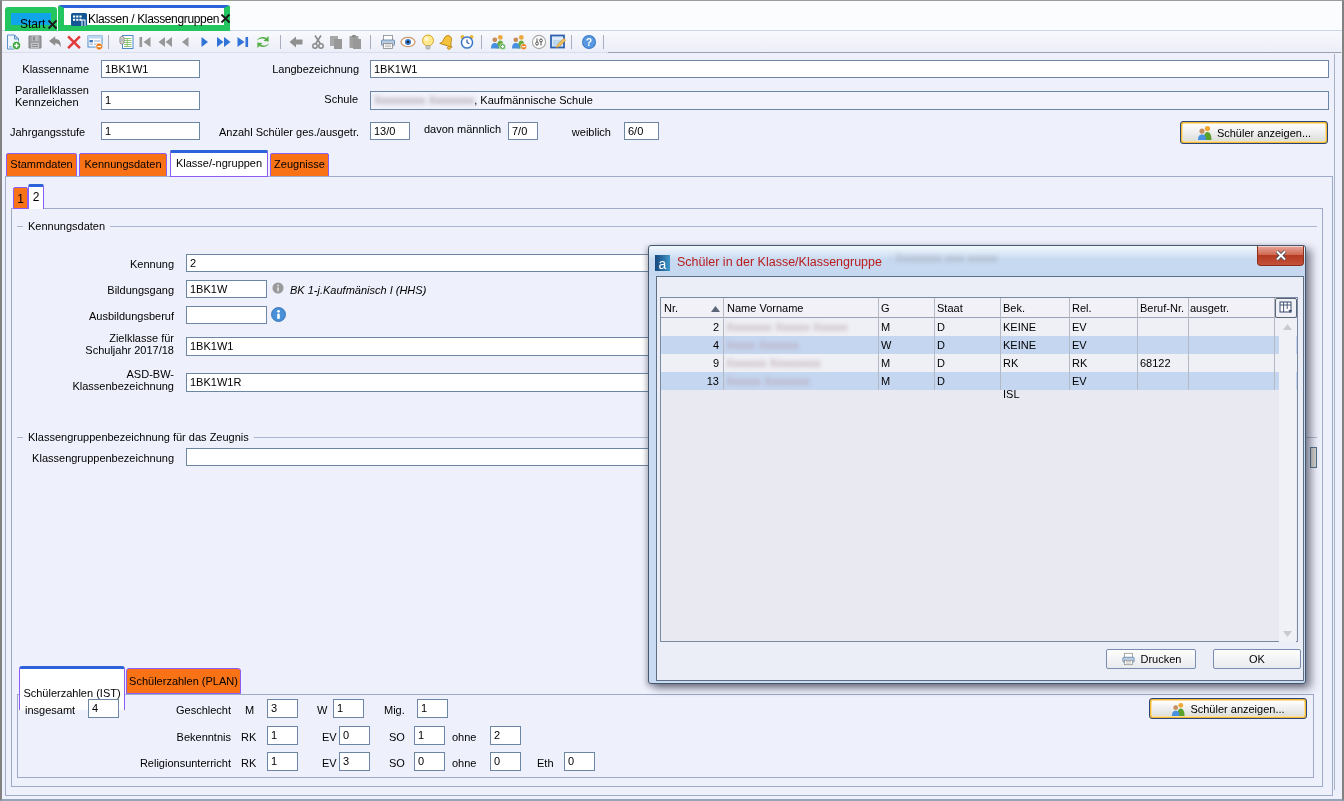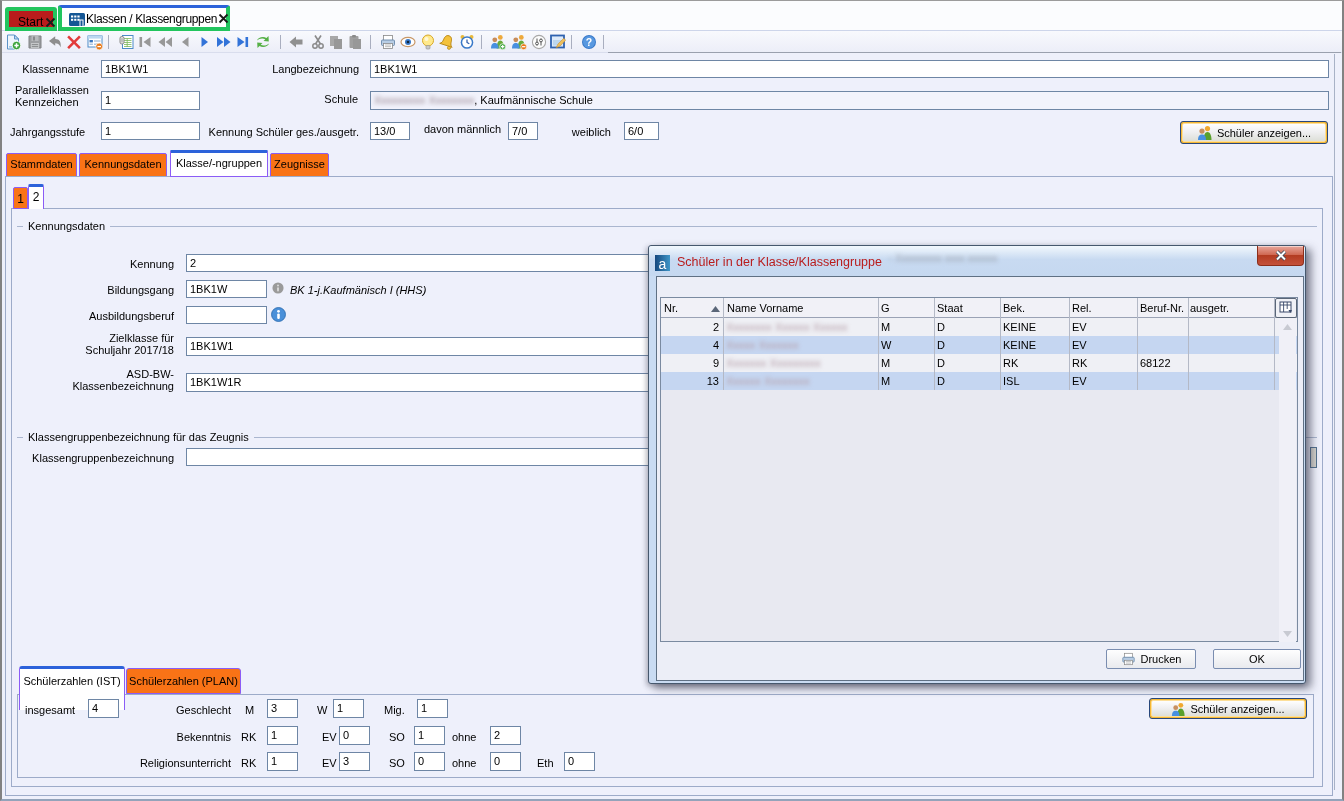--- a/index.html
+++ b/index.html
@@ -1,21 +1,21 @@
 <!DOCTYPE html>
 <html><head>
 <meta charset="utf-8">
 <style>
 * { margin:0; padding:0; box-sizing:border-box; }
 html,body { width:1344px; height:801px; overflow:hidden; }
 body { font-family:"Liberation Sans", sans-serif; font-size:11px; color:#000; background:#eef0fb; position:relative; }
 .abs { position:absolute; }
 #frame { position:absolute; inset:0; border-left:2px solid #828282; border-right:2px solid #828282; border-top:1px solid #9b9b9b; border-bottom:2px solid #93a3ba; background:#eef0fb; }
 #tabstrip { position:absolute; left:2px; top:1px; right:2px; height:30px; background:#fbfcfe; border-bottom:1px solid #cdd5ea; }
-.toptab { position:absolute; background:#b91c1c; border:4px solid #22c55e; border-radius:3px 3px 0 0; font-size:12px; }
+.toptab { position:absolute; background:#0ea5e9; border:6px solid #22c55e; border-radius:3px 3px 0 0; font-size:12px; }
 #toolbar { position:absolute; left:2px; top:31px; right:2px; height:22px; background:linear-gradient(#f8f9fd,#eceef8); border-bottom:1px solid #d9dded; }
 .ticon { position:absolute; top:1px; width:16px; height:16px; }
 .tsep { position:absolute; top:2px; width:1px; height:14px; background:#a9aebf; }
 .lbl { position:absolute; white-space:nowrap; }
 .lblr { position:absolute; white-space:nowrap; text-align:right; }
 .inp { position:absolute; background:#fff; border:1px solid #6e86a5; font-size:11px; line-height:16px; padding:0 3px; white-space:nowrap; overflow:hidden; }
 .inpc { background:#f2f3fc; }
 .num { }
 .mtab { position:absolute; background:#f97316; border:1px solid #8b5cf6; border-radius:2px 2px 0 0; text-align:center; font-size:11px; }
 .mtab.act { background:#fff; border-top:3px solid #2c62da; z-index:3; }
@@ -212,21 +212,21 @@
 <div class="lblr" style="left:0px; top:63px; width:89px;">Klassenname</div>
 <div class="inp" style="left:101px; top:60px; width:99px; height:18px;">1BK1W1</div>
 <div class="lblr" style="left:200px; top:63px; width:159px;">Langbezeichnung</div>
 <div class="inp" style="left:370px; top:60px; width:959px; height:18px;">1BK1W1</div>
 <div class="lblr" style="left:0px; top:84px; width:90px; text-align:left; padding-left:15px;">Parallelklassen<br>Kennzeichen</div>
 <div class="inp" style="left:101px; top:91px; width:99px; height:19px;">1</div>
 <div class="lblr" style="left:200px; top:93px; width:158px;">Schule</div>
 <div class="inp inpc" style="left:370px; top:91px; width:959px; height:19px;"><span style="filter:blur(2px); color:#93808a;">Xxxxxxxxx Xxxxxxxx</span>, Kaufmännische Schule</div>
 <div class="lblr" style="left:0px; top:126px; width:89px; text-align:left; padding-left:10px;">Jahrgangsstufe</div>
 <div class="inp" style="left:101px; top:122px; width:99px; height:18px;">1</div>
-<div class="lblr" style="left:200px; top:126px; width:159px;">Kennung Schüler ges./ausgetr.</div>
+<div class="lblr" style="left:200px; top:126px; width:159px;">Anzahl Schüler ges./ausgetr.</div>
 <div class="inp num" style="left:370px; top:122px; width:40px; height:18px;">13/0</div>
 <div class="lblr" style="left:424px; top:123px; width:71px;">davon männlich</div>
 <div class="inp num" style="left:508px; top:122px; width:30px; height:18px;">7/0</div>
 <div class="lblr" style="left:564px; top:126px; width:47px;">weiblich</div>
 <div class="inp num" style="left:624px; top:122px; width:35px; height:18px;">6/0</div>
 <div class="goldbtn" style="left:1180px; top:121px; width:148px; height:23px;">
     <div class="in">
       <svg width="16" height="15" viewBox="0 0 16 15">
         <circle cx="10.5" cy="3.6" r="2.6" fill="#f0a830"></circle>
         <path d="M6.5 15 C6.5 10.5 8 7 10.5 7 C13 7 14.5 10.5 14.5 15 Z" fill="#5aa02c"></path>
@@ -270,21 +270,21 @@
 <div class="lblr" style="left:0px; top:332px; width:174px; z-index:1;">Zielklasse für<br>Schuljahr 2017/18</div>
 <div class="inp" style="left:186px; top:337px; width:1100px; height:19px; z-index:1;">1BK1W1</div>
 <div class="lblr" style="left:0px; top:368px; width:174px; z-index:1;">ASD-BW-<br>Klassenbezeichnung</div>
 <div class="inp" style="left:186px; top:373px; width:1100px; height:19px; z-index:1;">1BK1W1R</div>
 
 <div class="fldline" style="left:17px; top:437px; width:1300px; z-index:1;"></div>
 <div class="flegend" style="left:23px; top:431px; z-index:2;">Klassengruppenbezeichnung für das Zeugnis</div>
 <div class="lblr" style="left:0px; top:452px; width:174px; z-index:1;">Klassengruppenbezeichnung</div>
 <div class="inp" style="left:186px; top:448px; width:1100px; height:18px; z-index:1;"></div>
 
-<div class="mtab act" style="left:19px; top:666px; width:106px; height:44px; padding-top:6px; font-size:11px; border-bottom:none; z-index:2; border-radius:3px 3px 0 0;">Schülerzahlen (IST)</div>
+<div class="mtab act" style="left:19px; top:666px; width:106px; height:44px; padding-top:18px; font-size:11px; border-bottom:none; z-index:2; border-radius:3px 3px 0 0;">Schülerzahlen (IST)</div>
 <div class="mtab" style="left:126px; top:668px; width:115px; height:26px; padding-top:6px; font-size:11px; z-index:1; border-radius:3px 3px 0 0;">Schülerzahlen (PLAN)</div>
 <div id="bbox" style="background:#eef0fb; z-index:1;"></div>
 <div id="bfields" style="position:absolute; z-index:2;">
 <div class="lbl" style="left:25px; top:704px;">insgesamt</div>
 <div class="inp num" style="left:88px; top:699px; width:31px; height:19px;">4</div>
 <div class="lblr" style="left:100px; top:704px; width:131px;">Geschlecht</div>
 <div class="lbl" style="left:245px; top:704px;">M</div>
 <div class="inp num" style="left:267px; top:699px; width:31px; height:19px;">3</div>
 <div class="lbl" style="left:317px; top:704px;">W</div>
 <div class="inp num" style="left:333px; top:699px; width:31px; height:19px;">1</div>
@@ -391,21 +391,21 @@
     <div class="abs" style="left:65px; top:59px; width:125px; height:11px; filter:blur(2.2px); color:#b39aa4; font-size:11px;">Xxxxxxx Xxxxxxxxx</div>
     <div class="lbl" style="left:220px; top:59px;">M</div>
       <div class="lbl" style="left:276px; top:59px;">D</div>
       <div class="lbl" style="left:342px; top:59px;">RK</div>
       <div class="lbl" style="left:411px; top:59px;">RK</div>
       <div class="lbl" style="left:479px; top:59px;">68122</div>
     <div class="lblr" style="left:0px; top:77px; width:58px;">13</div>
     <div class="abs" style="left:65px; top:77px; width:115px; height:11px; filter:blur(2.2px); color:#b39aa4; font-size:11px;">Xxxxxx Xxxxxxxx</div>
     <div class="lbl" style="left:220px; top:77px;">M</div>
       <div class="lbl" style="left:276px; top:77px;">D</div>
-      <div class="lbl" style="left:342px; top:77px;">ISL</div>
+      <div class="lbl" style="left:342px; top:90px;">ISL</div>
       <div class="lbl" style="left:411px; top:77px;">EV</div>
 
     <div class="abs" style="right:0px; top:0px; width:22px; height:20px; background:#f0f1f6; border:1px solid #5a6678; border-radius:2px;">
         <svg class="abs" style="left:3px; top:2px;" width="14" height="13" viewBox="0 0 14 13">
           <rect x="1" y="1" width="11" height="10" fill="#fff" stroke="#3a4a6a" stroke-width="1"></rect>
           <path d="M1 4 H12 M4.6 1 V11 M8.2 1 V8" stroke="#3a4a6a" stroke-width="0.9"></path>
           <path d="M9.5 9 L13 9 L11.2 12 Z" fill="#3a4a6a"></path>
         </svg>
       </div>
     <div class="abs" style="right:1px; top:21px; width:17px; height:323px; background:#f0f0f7;">

